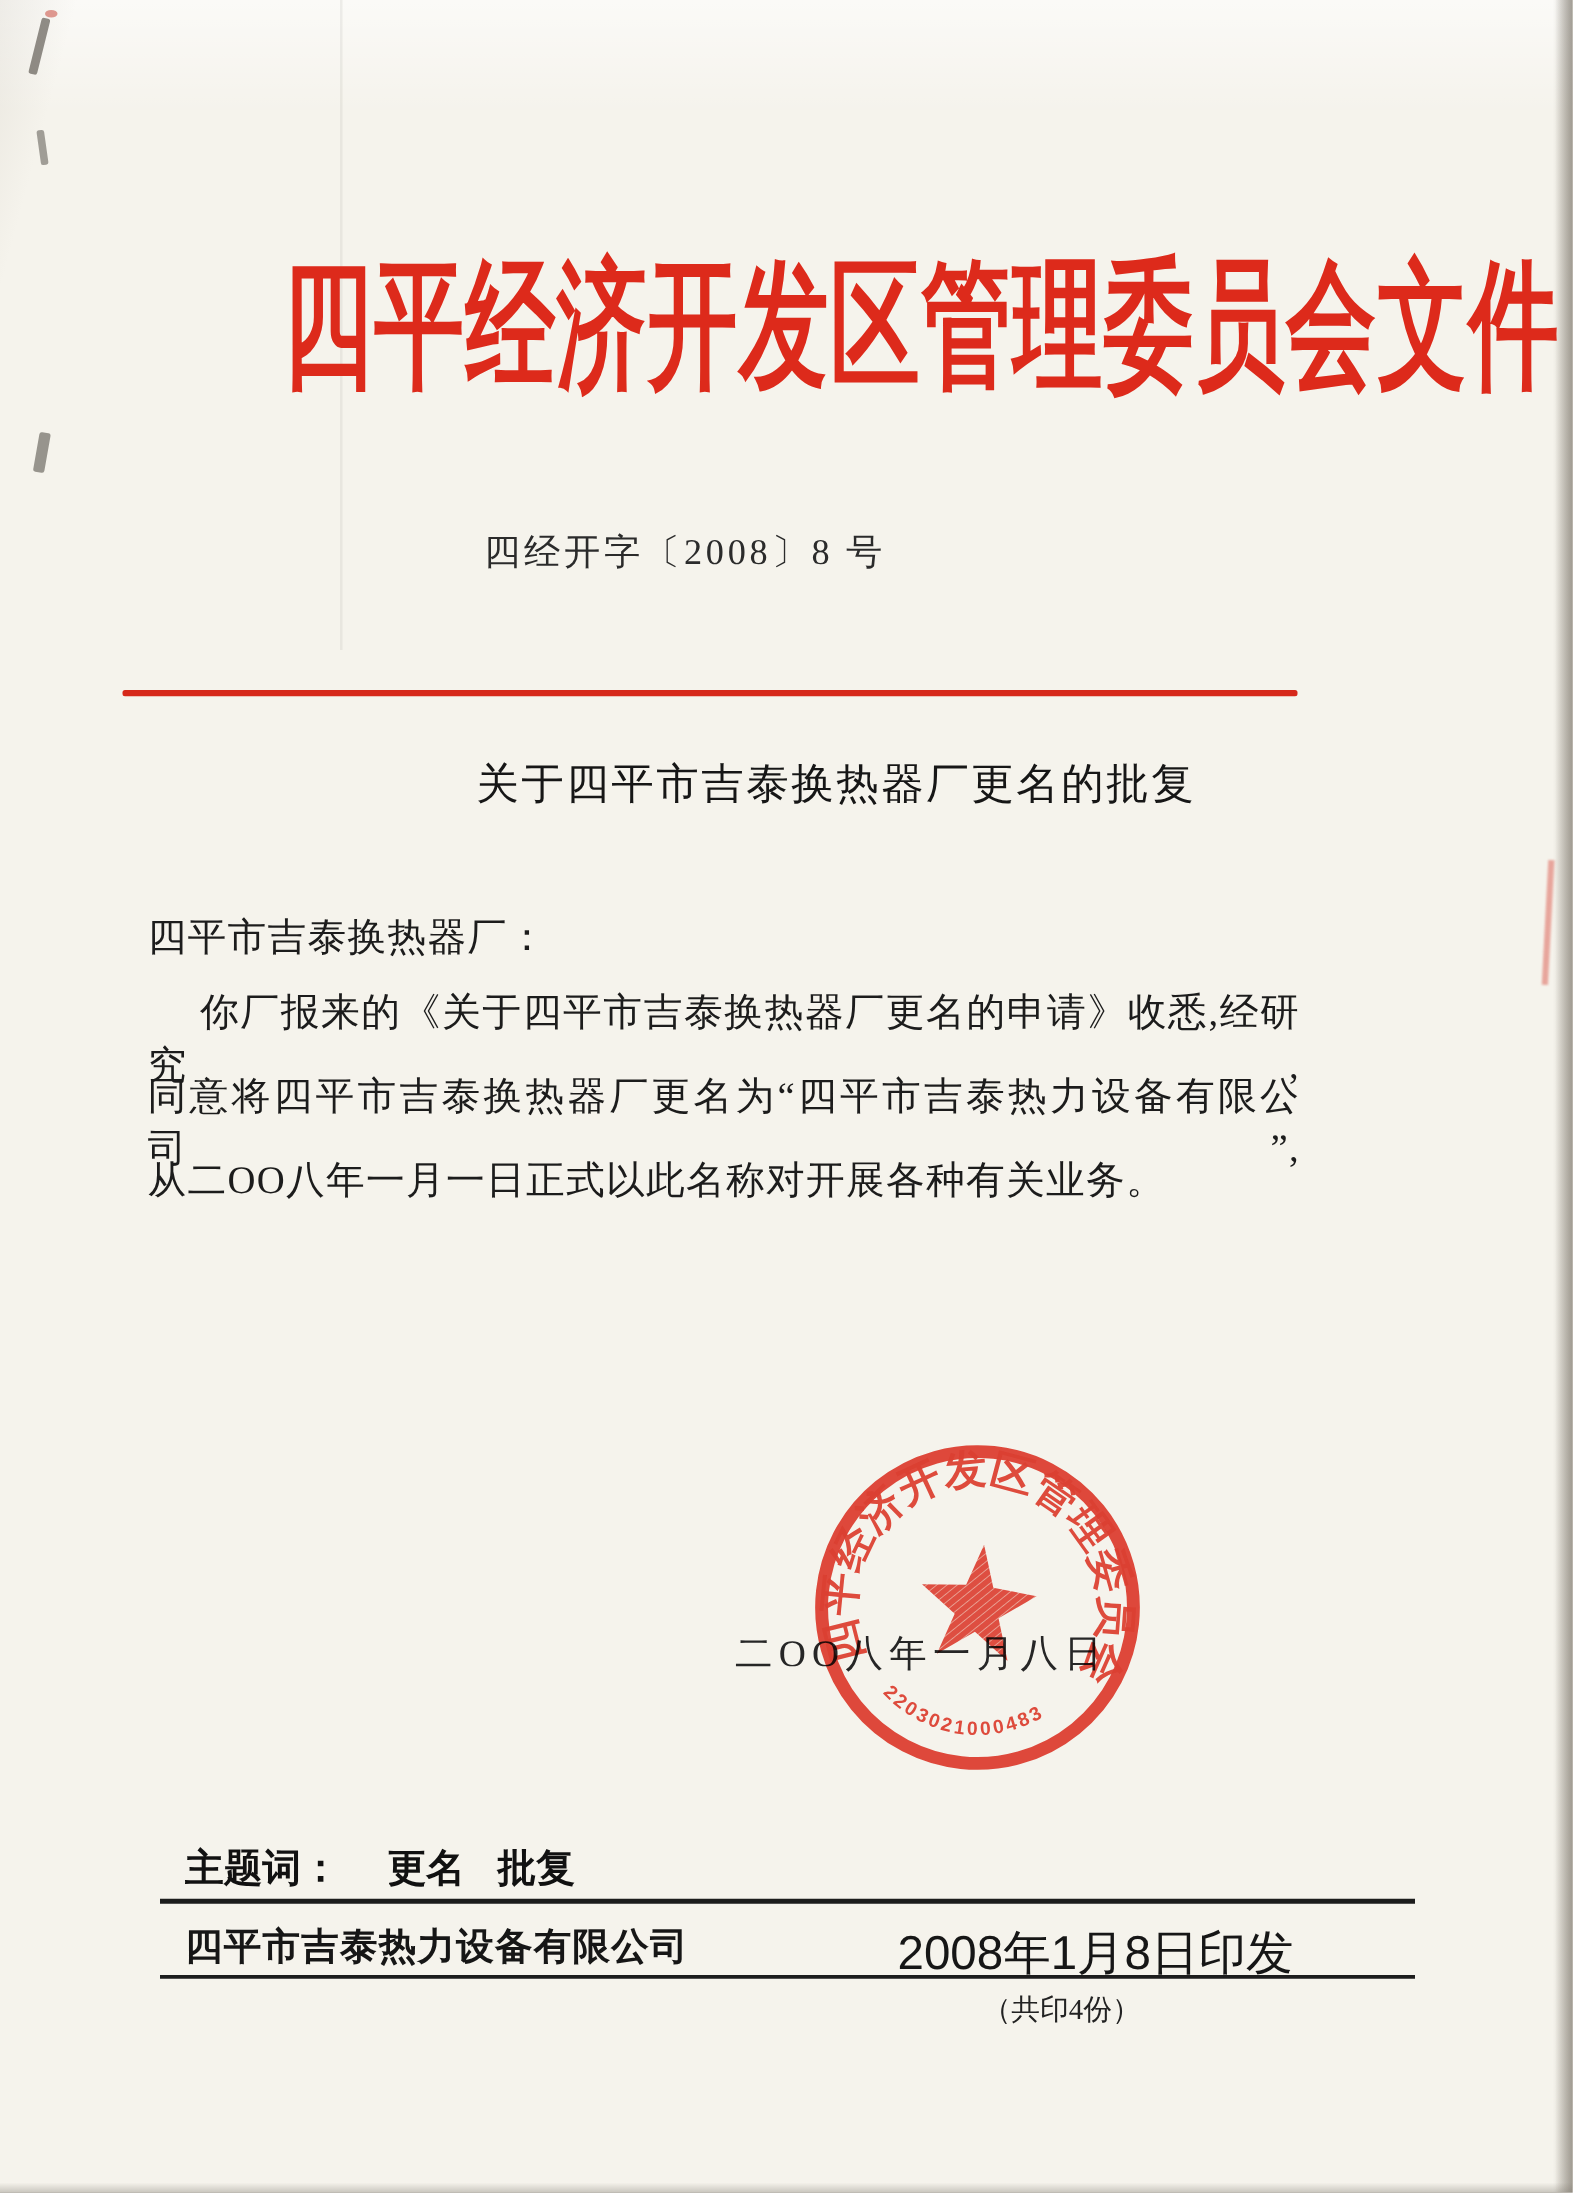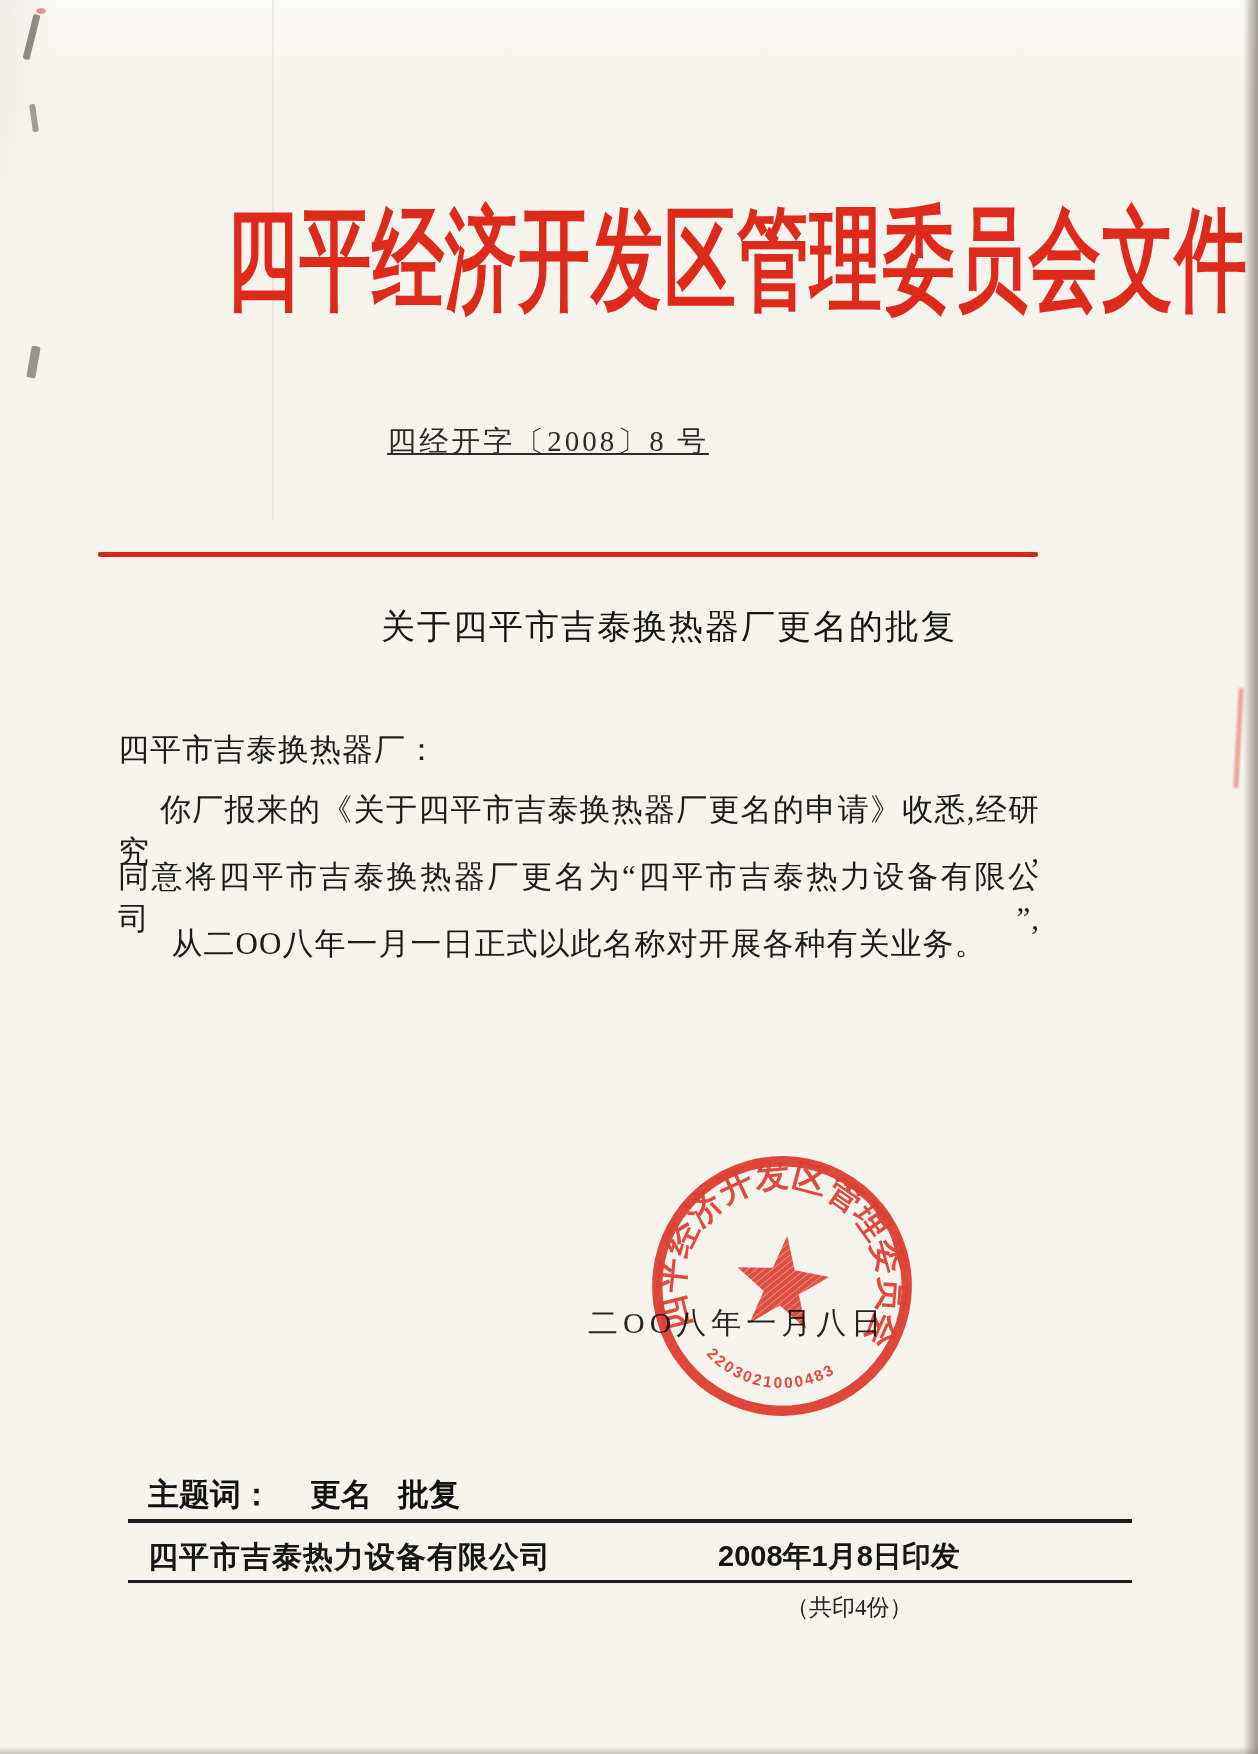--- a/index.html
+++ b/index.html
@@ -25,42 +25,42 @@
     font-weight:900;
     font-size:112px;line-height:140px;
     color:#dd2a1b;
     transform:scaleX(.64);
     transform-origin:center center;
     letter-spacing:2px;
   }
   .doc-number{
     top:422px;left:0;width:1096px;
     text-align:center;
-    font-size:29px;letter-spacing:3px;color:#2b2b2b;text-decoration:underline;
+    font-size:29px;letter-spacing:3px;color:#2b2b2b;
   }
   .red-line{
     top:552px;left:98px;width:940px;height:5px;
     background:#d6281a;border-radius:2px;
   }
   .doc-title{
     top:604px;left:0;width:1254px;
     text-align:center;
     font-family:"Liberation Sans","DejaVu Sans",sans-serif;
     font-weight:normal;font-size:34px;letter-spacing:2px;color:#161616;padding-left:42px;
   }
   
   .body-line{
     left:118px;width:922px;
     font-size:31px;line-height:42px;color:#1c1c1c;
     letter-spacing:1px;
   }
   .salutation{top:729px;}
   .l1{top:789px;text-indent:42px;text-align:justify;text-align-last:justify;}
   .l2{top:856px;text-align:justify;text-align-last:justify;}
-  .l3{top:923px;text-align:center;}
+  .l3{top:923px;}
   .l4{top:986px;text-indent:62px;}
   
   .date-line{
     top:1303px;left:588px;width:330px;
     font-size:30px;letter-spacing:5px;color:#262626;
     z-index:2;
   }
   .seal-wrap{
     top:1152px;left:648px;width:268px;height:268px;
     z-index:3;
@@ -78,21 +78,21 @@
   .black-line-1{top:1519px;left:128px;width:1004px;height:4px;background:#1c1c1c;}
   .black-line-2{top:1580px;left:128px;width:1004px;height:3px;background:#1c1c1c;}
   .issuer{
     top:1537px;left:148px;
     font-family:"Liberation Sans","DejaVu Sans",sans-serif;
     font-weight:600;font-size:30px;letter-spacing:1px;color:#161616;
   }
   .print-date{
     top:1537px;left:718px;
     font-family:"Liberation Sans","DejaVu Sans",sans-serif;
-    font-weight:700;font-size:29px;color:#161616;
+    font-weight:400;font-size:38px;color:#161616;
   }
   .copies{top:1592px;left:786px;font-size:23px;color:#222;}
   
   .edge-right{top:0;right:0;width:14px;height:1754px;
     background:linear-gradient(to right, rgba(246,244,238,0), rgba(110,104,94,.5));}
   .edge-bottom{left:0;bottom:0;width:1258px;height:8px;
     background:linear-gradient(to bottom, rgba(246,244,238,0), rgba(120,114,104,.35));}
   .crease{top:0;left:272px;width:2px;height:520px;background:rgba(120,115,105,.10);}
   .mark{background:#3a352e;border-radius:2px;}
   .mark-a{top:14px;left:28px;width:7px;height:46px;transform:rotate(14deg);opacity:.55;}

